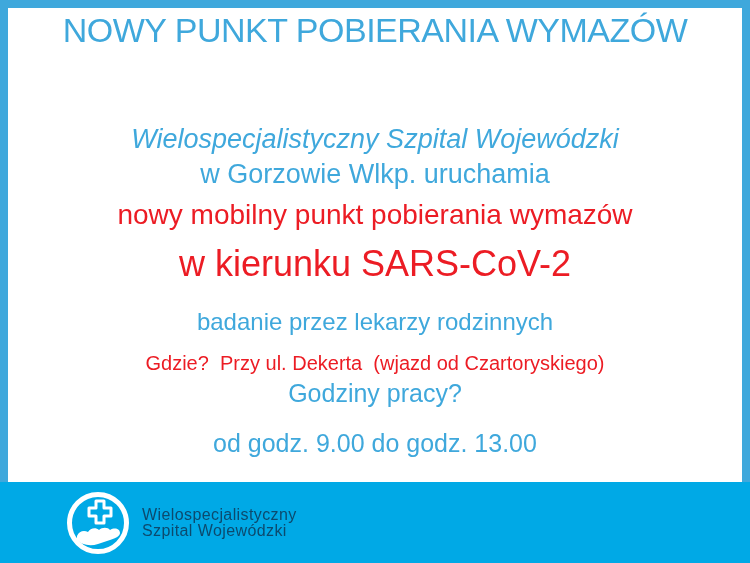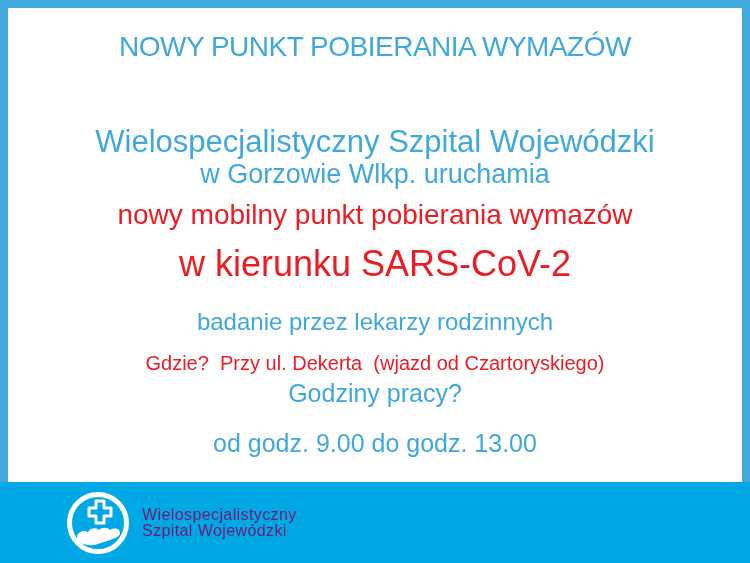--- a/index.html
+++ b/index.html
@@ -23,23 +23,23 @@
     left: 10px;
     right: 10px;
     text-align: center;
     white-space: pre-wrap;
     line-height: 1.1;
     z-index: 2;
   }
   .blue { color: #3FA8DC; }
   .red  { color: #EC1C24; }
 
-  .title        { top: 32px;  font-size: 28px; letter-spacing: -0.5px; }
+  .title        { top: 12px;  font-size: 34px; letter-spacing: -0.5px; }
   .date-line    { top: 83px;  font-size: 29px; }
-  .hosp-line1   { top: 125px; font-size: 31px; }
+  .hosp-line1   { top: 125px; font-size: 27px; font-style: italic; }
   .hosp-line2   { top: 160px; font-size: 27px; }
   .ann-line1    { top: 200px; font-size: 28px; }
   .ann-line2    { top: 244px; font-size: 36px; }
   .who-line1    { top: 281px; font-size: 24px; }
   .who-line2    { top: 309px; font-size: 24px; }
   .where-line   { top: 352px; font-size: 20px; }
   .hours-line1  { top: 380px; font-size: 25px; }
   .hours-line2  { top: 430px; font-size: 25px; }
 
   .footer {
@@ -54,21 +54,21 @@
     z-index: 3;
   }
   .logo {
     width: 64px;
     height: 64px;
     flex: 0 0 64px;
     display: block;
   }
   .org {
     margin-left: 12px;
-    color: #701a75;
+    color: #0c4a6e;
     font-size: 16px;
     line-height: 15.5px;
     letter-spacing: 0.4px;
   }
 </style>
 </head>
 <body>
 
 <div class="poster">
 

